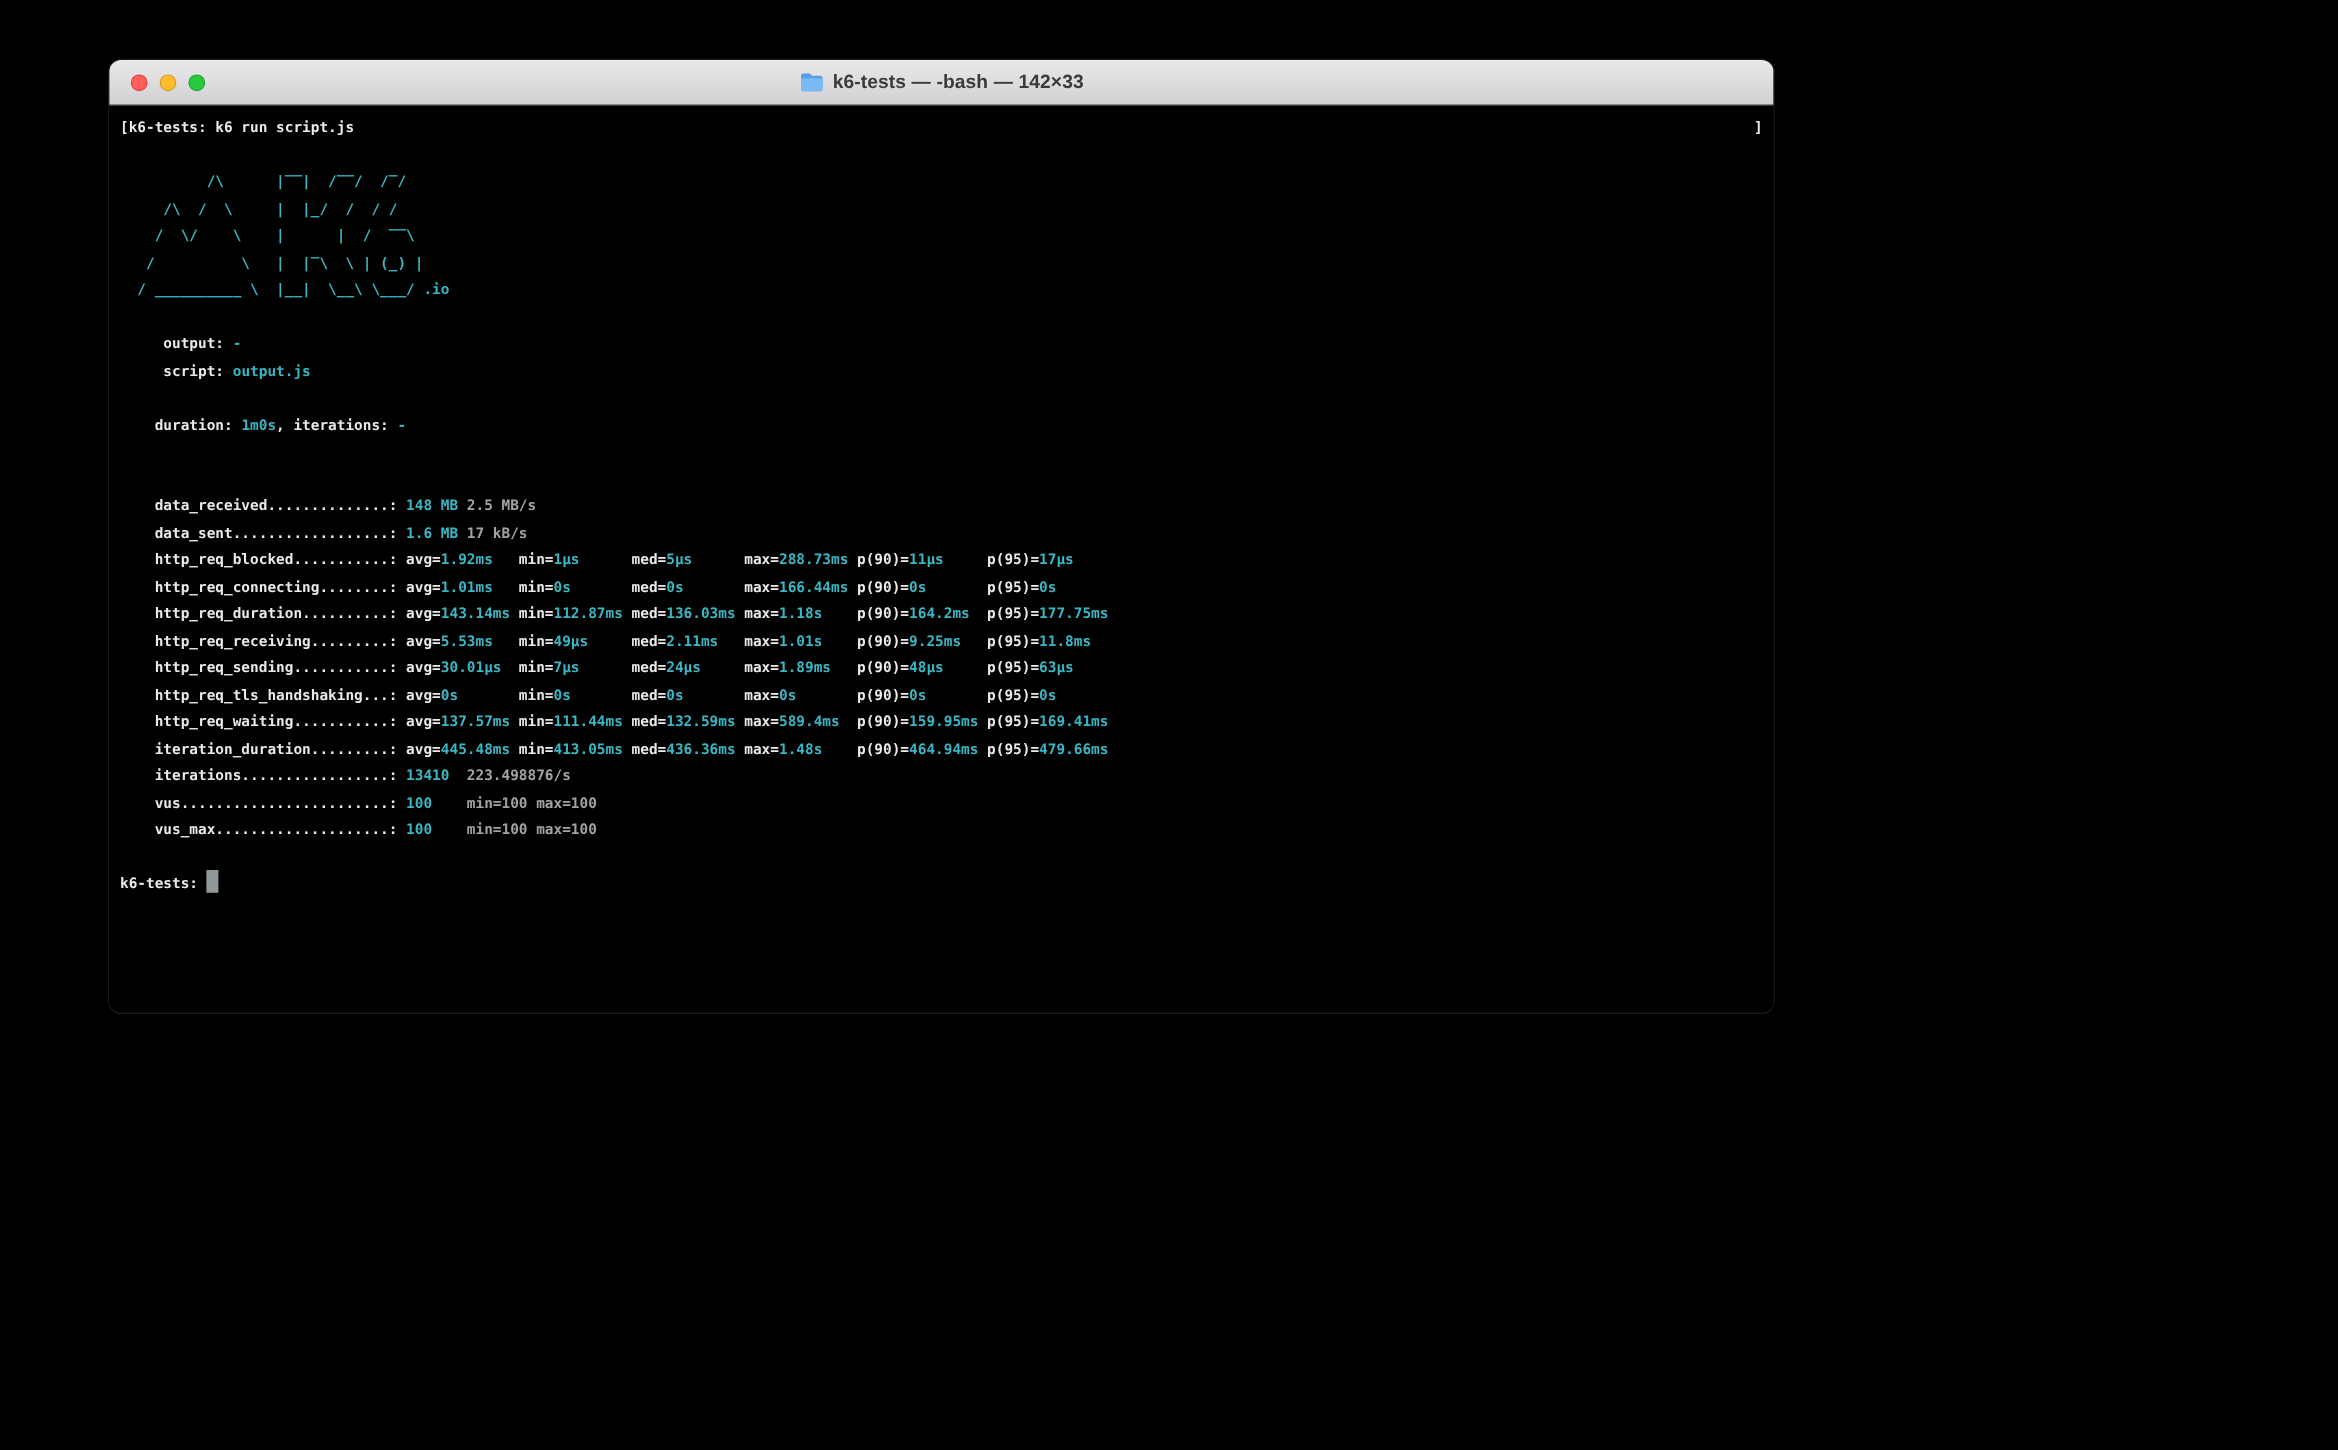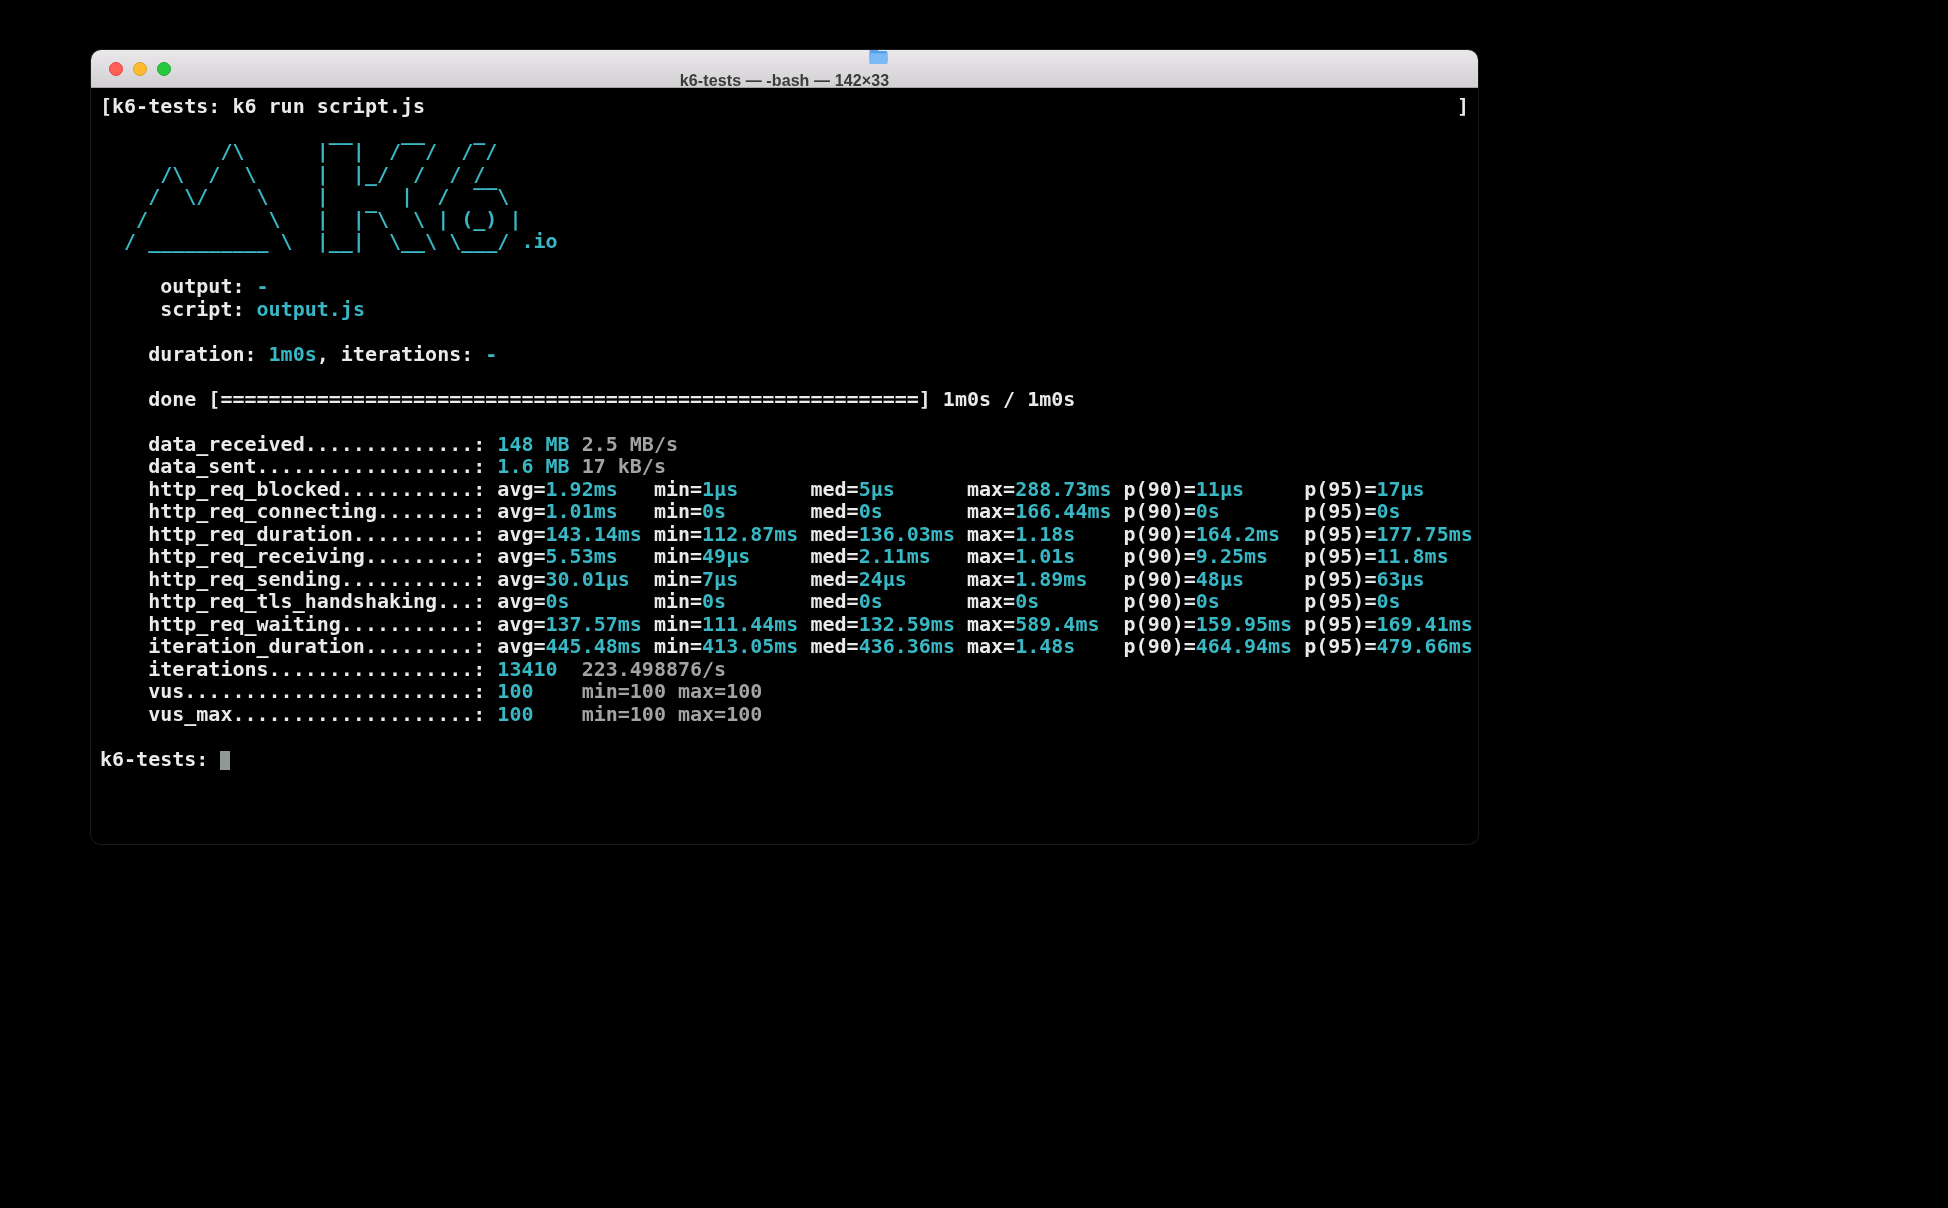--- a/index.html
+++ b/index.html
@@ -43,36 +43,35 @@
   .tl-dot {
     width: 14px; height: 14px;
     border-radius: 50%;
     cursor: default;
   }
   .tl-close   { background: #ff5f57; border: 1px solid #e0443e; }
   .tl-min     { background: #febc2e; border: 1px solid #d89e24; }
   .tl-zoom    { background: #28c840; border: 1px solid #1fa831; }
   .title {
     display: flex;
-    align-items: flex-end;
+    align-items: flex-start;
     gap: 7px;
     font-size: 16px;
     font-weight: 600;
     color: #3b3b3b;
     letter-spacing: 0.1px;
-    flex-direction: column;
   }
   .folder-icon { width: 21px; height: 17px; display: inline-block; }
   .term {
     position: relative;
     height: 755px;
     padding: 7px 9px;
     background: #000;
     font-family: "DejaVu Sans Mono", monospace;
-    font-size: 20px;
+    font-size: 12px;
     font-weight: bold;
     line-height: 22.5px;
     cursor: text;
   }
   .line {
     position: relative;
     white-space: pre;
     height: 22.5px;
   }
   .line .right { position: absolute; right: 0; top: 0; }
@@ -116,21 +115,20 @@
         <div class="line"><span class="seg-c">     /\  /  \     |  |_/  /  / /    </span></div>
         <div class="line"><span class="seg-c">    /  \/    \    |      |  /  ‾‾\  </span></div>
         <div class="line"><span class="seg-c">   /          \   |  |‾\  \ | (_) | </span></div>
         <div class="line"><span class="seg-c">  / __________ \  |__|  \__\ \___/ .io</span></div>
         <div class="line"></div>
         <div class="line"><span class="seg-w">     output: </span><span class="seg-c">-</span></div>
         <div class="line"><span class="seg-w">     script: </span><span class="seg-c">output.js</span></div>
         <div class="line"></div>
         <div class="line"><span class="seg-w">    duration: </span><span class="seg-c">1m0s</span><span class="seg-w">, iterations: </span><span class="seg-c">-</span></div>
         <div class="line"></div>
-        <div class="line"><span class="seg-w">    done [==========================================================] 1m0s / 1m0s</span></div>
         <div class="line"></div>
         <div class="line"><span class="seg-w">    data_received..............: </span><span class="seg-c">148 MB </span><span class="seg-d">2.5 MB/s</span></div>
         <div class="line"><span class="seg-w">    data_sent..................: </span><span class="seg-c">1.6 MB </span><span class="seg-d">17 kB/s</span></div>
         <div class="line"><span class="seg-w">    http_req_blocked...........: </span><span class="seg-w">avg=</span><span class="seg-c">1.92ms   </span><span class="seg-w">min=</span><span class="seg-c">1µs      </span><span class="seg-w">med=</span><span class="seg-c">5µs      </span><span class="seg-w">max=</span><span class="seg-c">288.73ms </span><span class="seg-w">p(90)=</span><span class="seg-c">11µs     </span><span class="seg-w">p(95)=</span><span class="seg-c">17µs</span></div>
         <div class="line"><span class="seg-w">    http_req_connecting........: </span><span class="seg-w">avg=</span><span class="seg-c">1.01ms   </span><span class="seg-w">min=</span><span class="seg-c">0s       </span><span class="seg-w">med=</span><span class="seg-c">0s       </span><span class="seg-w">max=</span><span class="seg-c">166.44ms </span><span class="seg-w">p(90)=</span><span class="seg-c">0s       </span><span class="seg-w">p(95)=</span><span class="seg-c">0s</span></div>
         <div class="line"><span class="seg-w">    http_req_duration..........: </span><span class="seg-w">avg=</span><span class="seg-c">143.14ms </span><span class="seg-w">min=</span><span class="seg-c">112.87ms </span><span class="seg-w">med=</span><span class="seg-c">136.03ms </span><span class="seg-w">max=</span><span class="seg-c">1.18s    </span><span class="seg-w">p(90)=</span><span class="seg-c">164.2ms  </span><span class="seg-w">p(95)=</span><span class="seg-c">177.75ms</span></div>
         <div class="line"><span class="seg-w">    http_req_receiving.........: </span><span class="seg-w">avg=</span><span class="seg-c">5.53ms   </span><span class="seg-w">min=</span><span class="seg-c">49µs     </span><span class="seg-w">med=</span><span class="seg-c">2.11ms   </span><span class="seg-w">max=</span><span class="seg-c">1.01s    </span><span class="seg-w">p(90)=</span><span class="seg-c">9.25ms   </span><span class="seg-w">p(95)=</span><span class="seg-c">11.8ms</span></div>
         <div class="line"><span class="seg-w">    http_req_sending...........: </span><span class="seg-w">avg=</span><span class="seg-c">30.01µs  </span><span class="seg-w">min=</span><span class="seg-c">7µs      </span><span class="seg-w">med=</span><span class="seg-c">24µs     </span><span class="seg-w">max=</span><span class="seg-c">1.89ms   </span><span class="seg-w">p(90)=</span><span class="seg-c">48µs     </span><span class="seg-w">p(95)=</span><span class="seg-c">63µs</span></div>
         <div class="line"><span class="seg-w">    http_req_tls_handshaking...: </span><span class="seg-w">avg=</span><span class="seg-c">0s       </span><span class="seg-w">min=</span><span class="seg-c">0s       </span><span class="seg-w">med=</span><span class="seg-c">0s       </span><span class="seg-w">max=</span><span class="seg-c">0s       </span><span class="seg-w">p(90)=</span><span class="seg-c">0s       </span><span class="seg-w">p(95)=</span><span class="seg-c">0s</span></div>
         <div class="line"><span class="seg-w">    http_req_waiting...........: </span><span class="seg-w">avg=</span><span class="seg-c">137.57ms </span><span class="seg-w">min=</span><span class="seg-c">111.44ms </span><span class="seg-w">med=</span><span class="seg-c">132.59ms </span><span class="seg-w">max=</span><span class="seg-c">589.4ms  </span><span class="seg-w">p(90)=</span><span class="seg-c">159.95ms </span><span class="seg-w">p(95)=</span><span class="seg-c">169.41ms</span></div>

